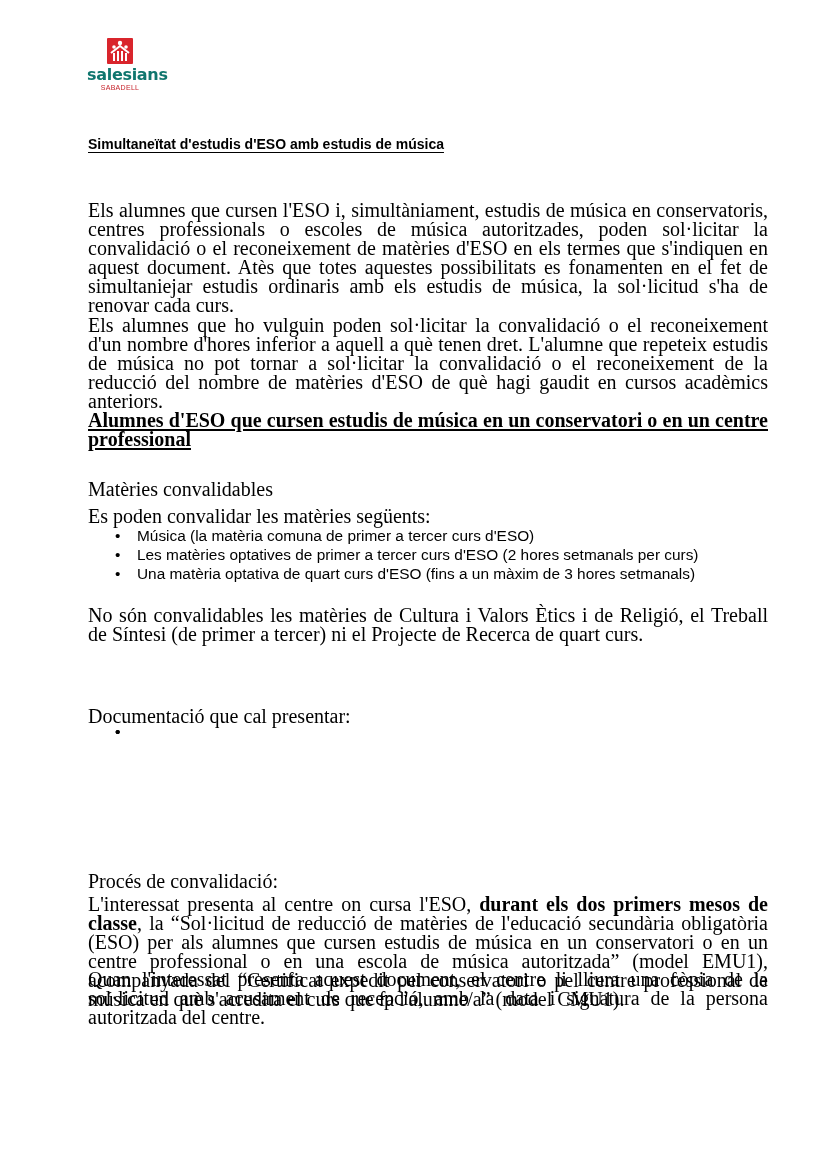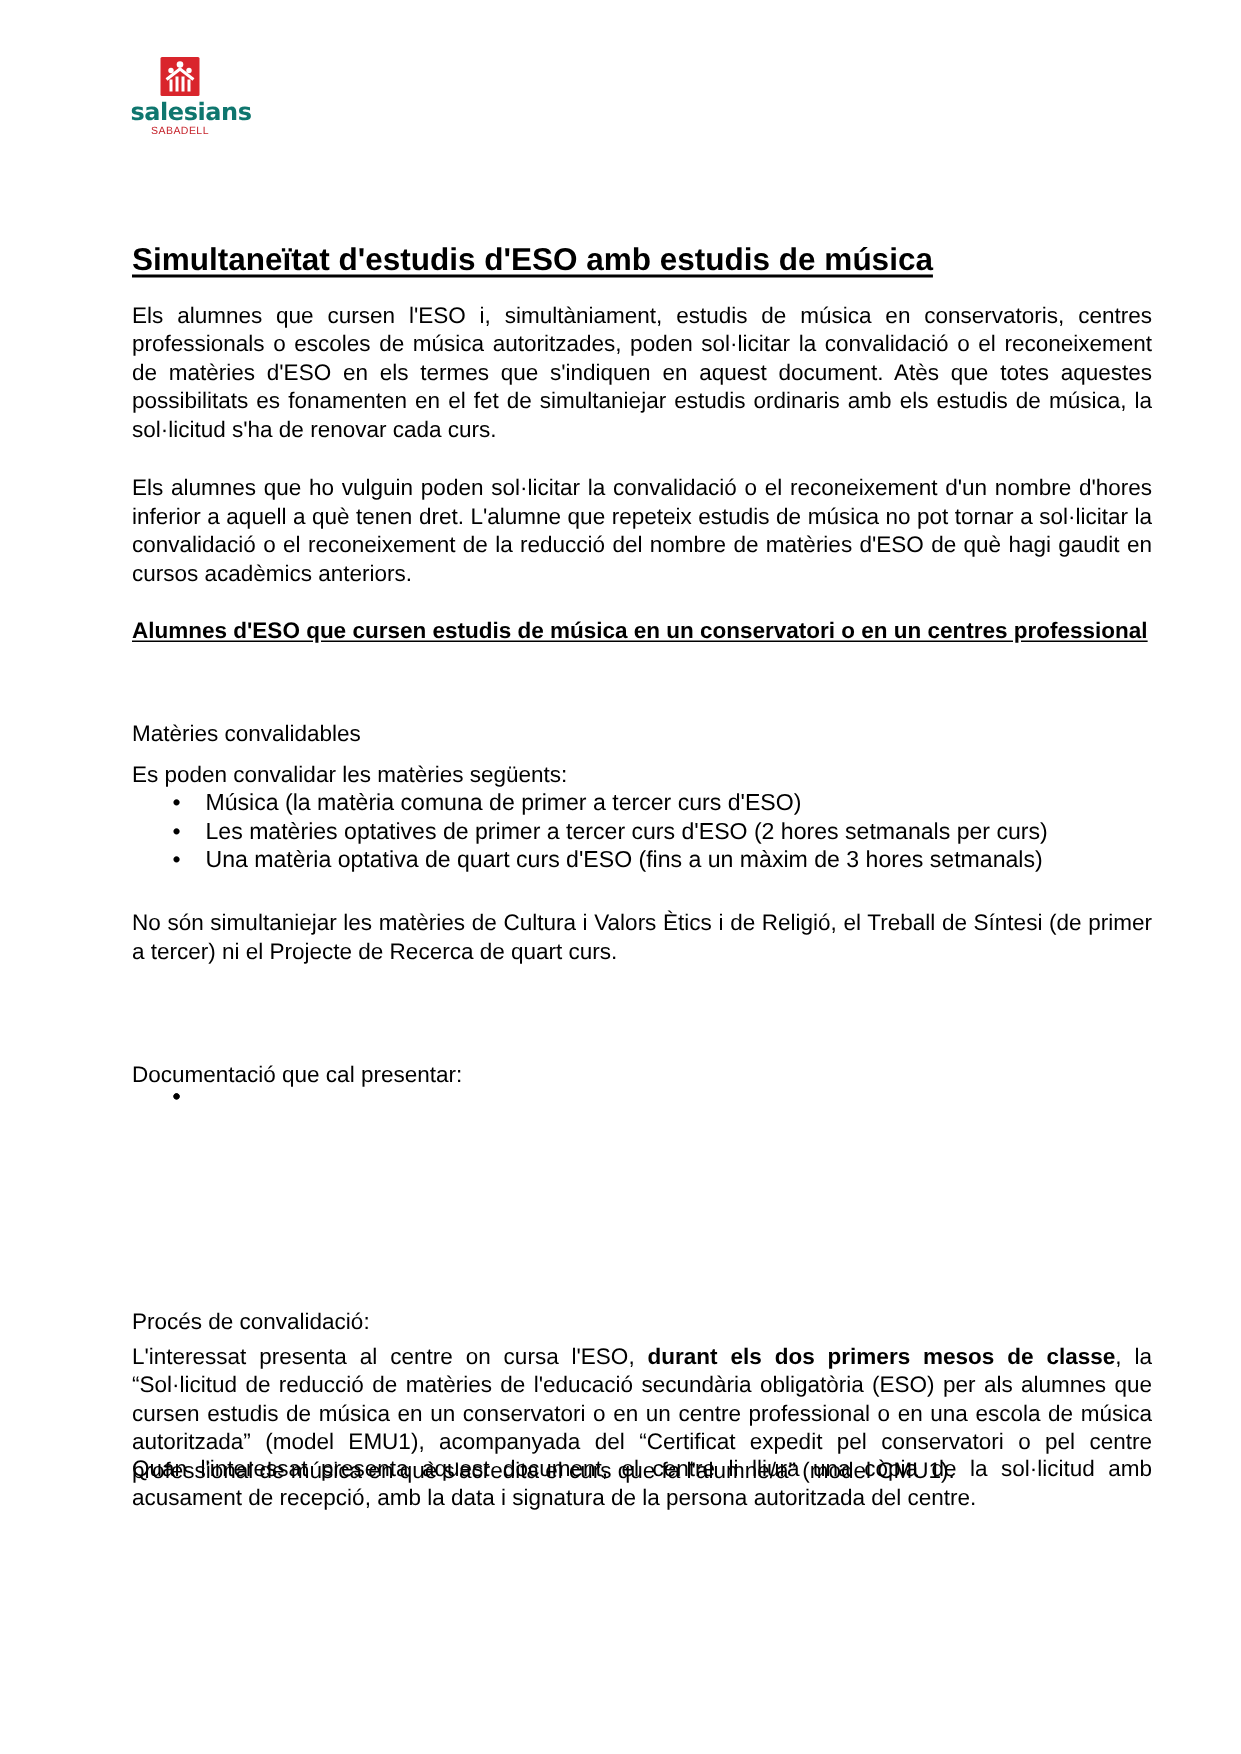--- a/index.html
+++ b/index.html
@@ -4,22 +4,22 @@
 <style>
   html, body { margin:0; padding:0; background:#ffffff; }
   body { width:827px; height:1169px; position:relative; overflow:hidden;
          font-family:"Liberation Sans", sans-serif; color:#000; }
   .logo { position:absolute; left:87px; top:38px; width:66px; text-align:center; }
   .logo-mark { width:26px; height:26px; background:#d9252c; margin:0 auto; position:relative; border-radius:1px; }
   .logo-mark svg { position:absolute; left:0; top:0; }
   .logo-name { font-family:"DejaVu Sans", sans-serif; font-size:16px; font-weight:bold; color:#0f766e; letter-spacing:-0.3px; margin-top:4px; line-height:14px; }
   .logo-sub { font-size:7px; color:#c6242c; letter-spacing:0.3px; margin-top:2px; line-height:8px; }
   .page { position:absolute; left:88px; top:0; width:680px; }
-  .title { position:absolute; top:162px; left:0; font-size:21px; font-weight:bold; text-decoration:underline; text-underline-offset:3px; white-space:nowrap; }
-  p, .para { margin:0; font-size:15px; line-height:19.1px; text-align:justify; }
+  .title { position:absolute; top:136px; left:0; font-size:14px; font-weight:bold; text-decoration:underline; text-underline-offset:3px; white-space:nowrap; }
+  p, .para { margin:0; font-size:20px; line-height:19.1px; text-align:justify;font-family:Liberation Serif, serif; }
   .block { position:absolute; left:0; width:680px; }
   .heading2 { font-weight:bold; text-decoration:underline; text-underline-offset:2px; text-align:justify; text-align-last:left; }
   ul.bullets { list-style:none; margin:0; padding:0; }
   ul.bullets li { position:relative; padding-left:49px; font-size:15.4px; line-height:19.1px; text-align:justify; }
   ul.bullets li .dot { position:absolute; left:27px; top:0; }
   ul.docs li { margin-bottom:19px; }
   b { font-weight:bold; }
 </style>
 </head>
 <body>
@@ -46,41 +46,41 @@
 
   <div class="block" style="top:201px;">
     <p>Els alumnes que cursen l'ESO i, simultàniament, estudis de música en conservatoris, centres professionals o escoles de música autoritzades, poden sol·licitar la convalidació o el reconeixement de matèries d'ESO en els termes que s'indiquen en aquest document. Atès que totes aquestes possibilitats es fonamenten en el fet de simultaniejar estudis ordinaris amb els estudis de música, la sol·licitud s'ha de renovar cada curs.</p>
   </div>
 
   <div class="block" style="top:316px;">
     <p>Els alumnes que ho vulguin poden sol·licitar la convalidació o el reconeixement d'un nombre d'hores inferior a aquell a què tenen dret. L'alumne que repeteix estudis de música no pot tornar a sol·licitar la convalidació o el reconeixement de la reducció del nombre de matèries d'ESO de què hagi gaudit en cursos acadèmics anteriors.</p>
   </div>
 
   <div class="block" style="top:411px;">
-    <p class="heading2">Alumnes d'ESO que cursen estudis de música en un conservatori o en un centres professional</p>
+    <p class="heading2">Alumnes d'ESO que cursen estudis de música en un conservatori o en un centre professional</p>
   </div>
 
   <div class="block" style="top:480px;">
     <p>Matèries convalidables</p>
   </div>
 
   <div class="block" style="top:507px;">
     <p>Es poden convalidar les matèries següents:</p>
   </div>
 
   <div class="block" style="top:526px;">
     <ul class="bullets">
       <li><span class="dot">•</span><span>Música (la matèria comuna de primer a tercer curs d'ESO)</span></li>
       <li><span class="dot">•</span><span>Les matèries optatives de primer a tercer curs d'ESO (2 hores setmanals per curs)</span></li>
       <li><span class="dot">•</span><span>Una matèria optativa de quart curs d'ESO (fins a un màxim de 3 hores setmanals)</span></li>
     </ul>
   </div>
 
   <div class="block" style="top:606px;">
-    <p>No són simultaniejar les matèries de Cultura i Valors Ètics i de Religió, el Treball de Síntesi (de primer a tercer) ni el Projecte de Recerca de quart curs.</p>
+    <p>No són convalidables les matèries de Cultura i Valors Ètics i de Religió, el Treball de Síntesi (de primer a tercer) ni el Projecte de Recerca de quart curs.</p>
   </div>
 
   <div class="block" style="top:664px;margin-top:43px;">
     <p>Documentació que cal presentar:</p>
   </div>
 
   <div class="block" style="top:703px;">
     <ul class="bullets docs">
       <li><span class="dot">•</span></li>
       <li><span class="dot">•</span></li>

